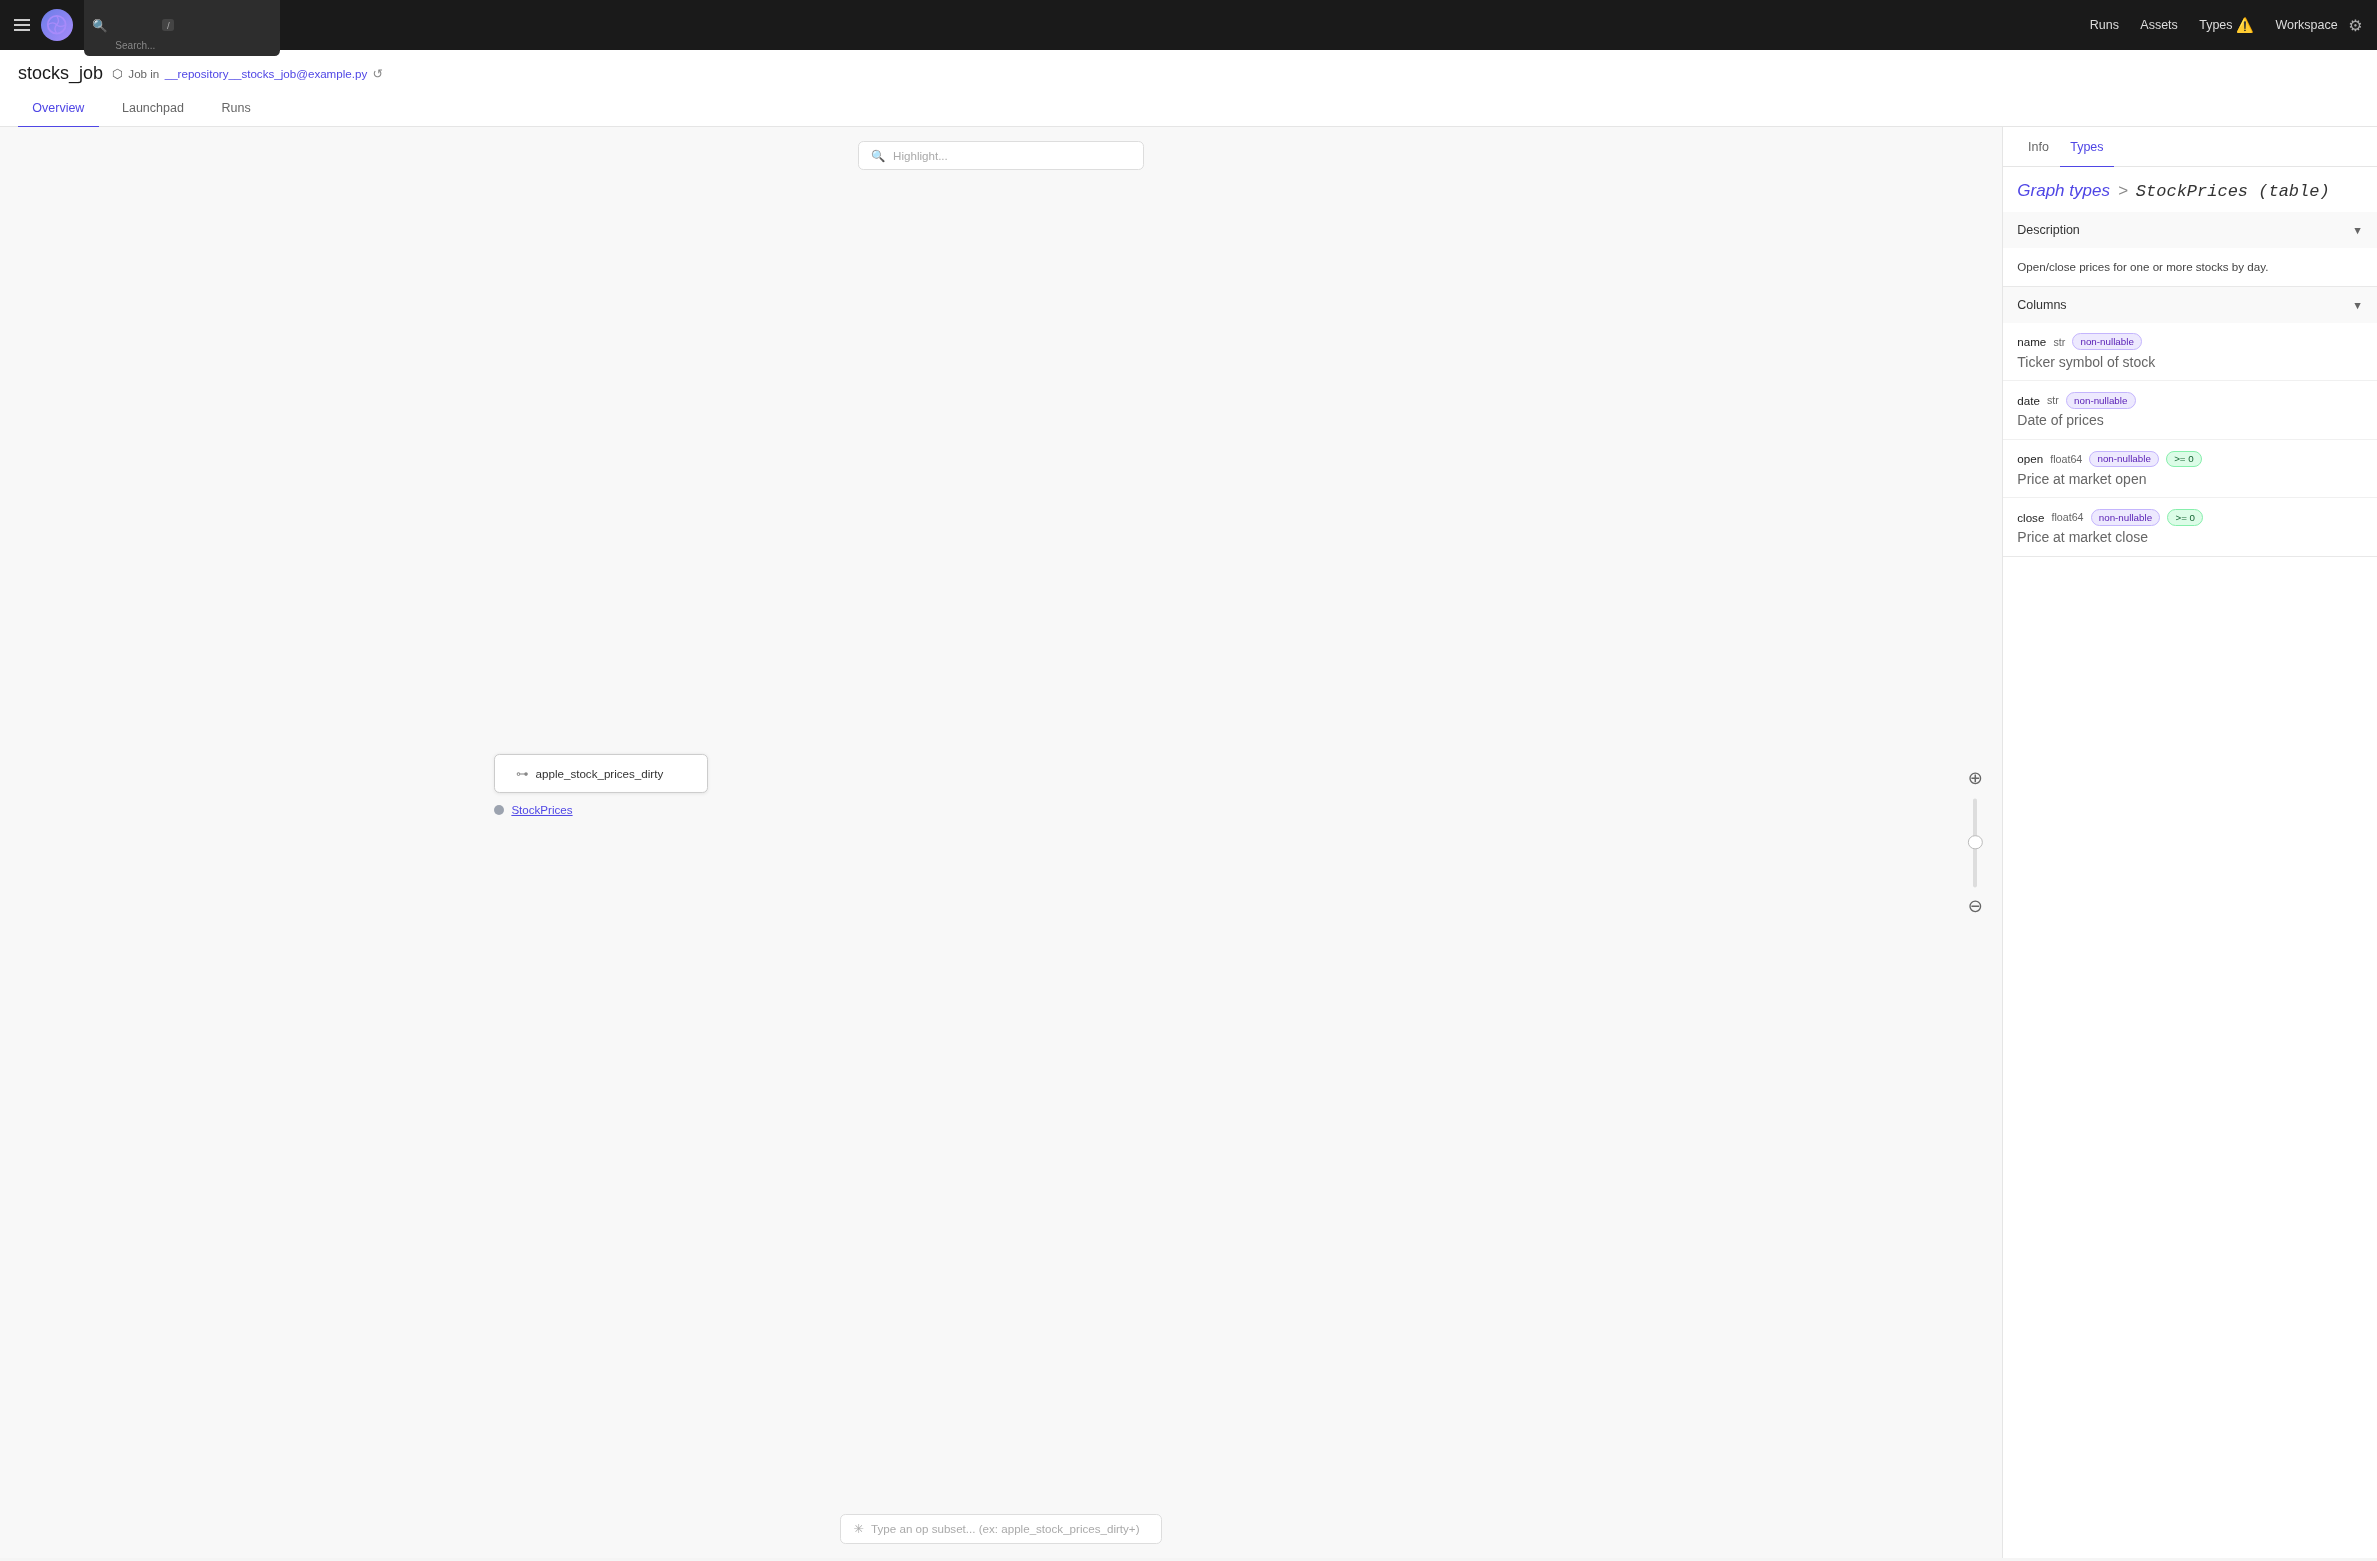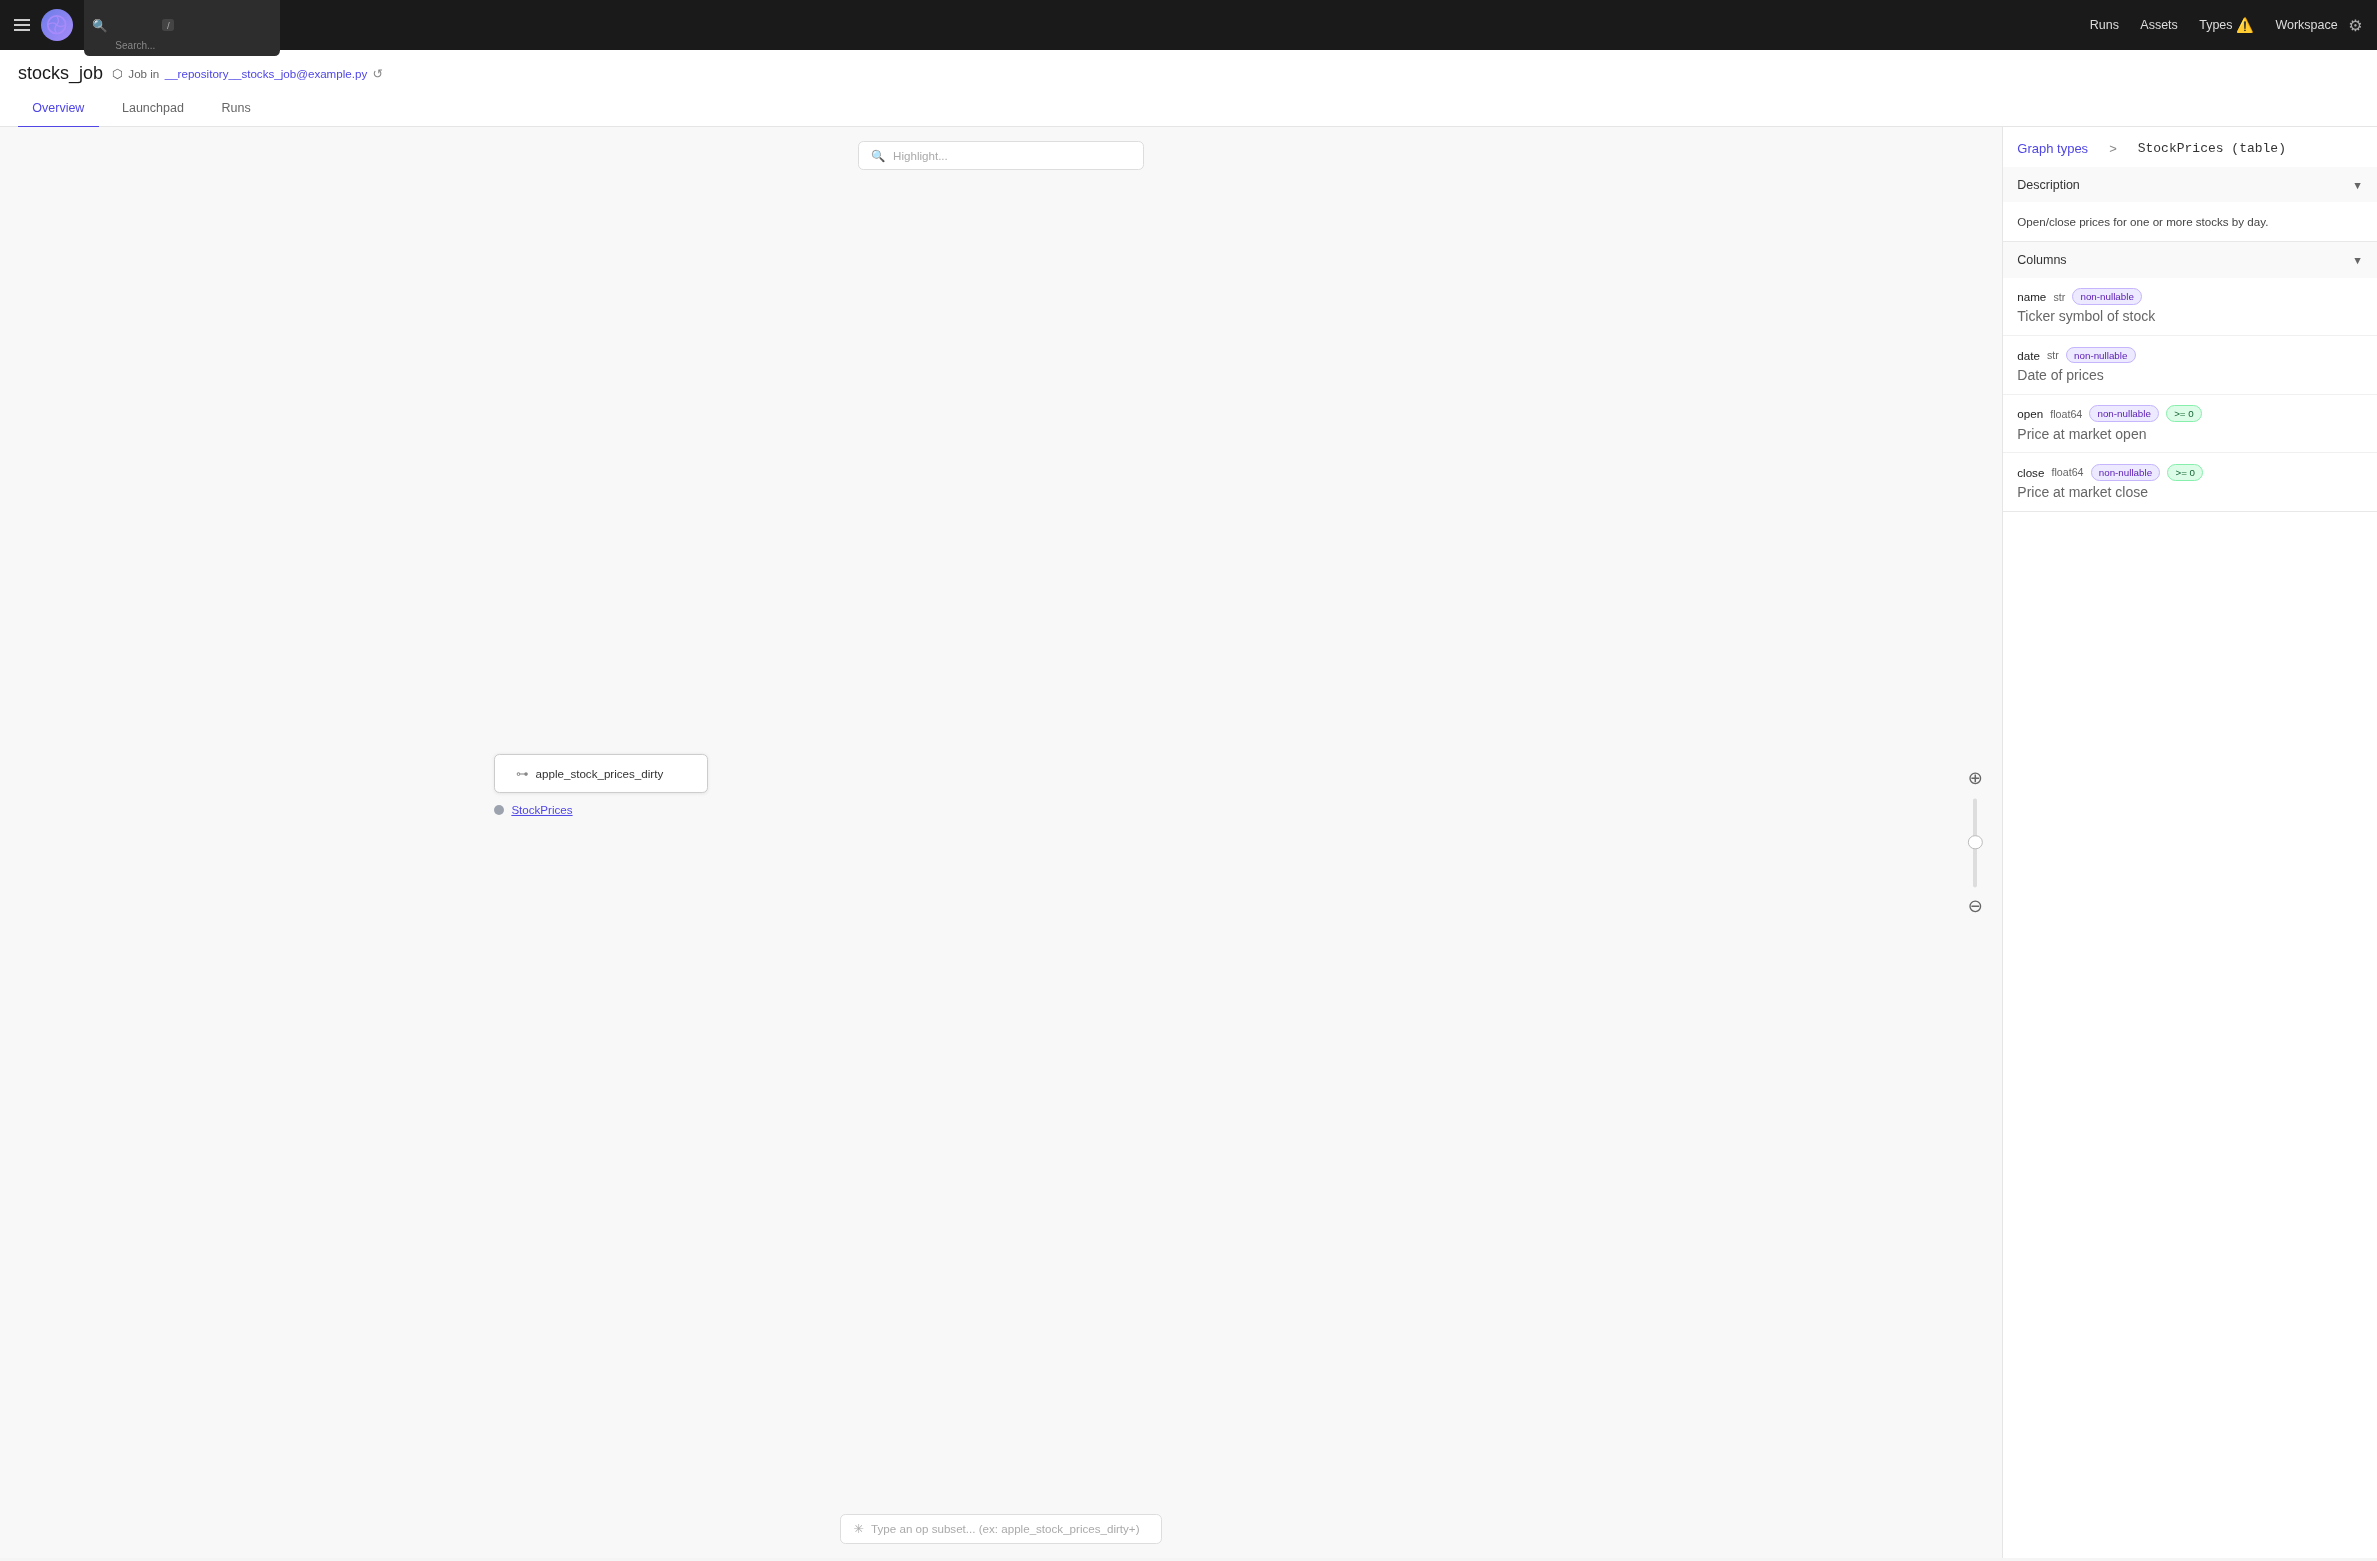--- a/index.html
+++ b/index.html
@@ -169,25 +169,26 @@
       cursor: pointer;
       color: #666;
       font-size: 12.5px;
       border-bottom: 1.8px solid transparent;
       margin-bottom: -0.9px;
     }
     .panel-tab.active { color: #4f46e5; border-bottom-color: #4f46e5; }
 
     .panel-breadcrumb {
       padding: 14.3px 14.3px 10.7px 14.3px;
-      font-size: 13px;
+      font-size: 17px;
       display: flex;
       align-items: center;
-      gap: 21px;
+      gap: 8px;
       flex-wrap: wrap;
+      font-style: italic;
     }
     .breadcrumb-link { color: #4f46e5; cursor: pointer; text-decoration: none; }
     .breadcrumb-sep { color: #888; }
     .breadcrumb-current { color: #333; font-family: 'Courier New', monospace; }
 
     .panel-section {
       border-bottom: 0.9px solid #e8e8e8;
     }
     .panel-section-header {
       display: flex; align-items: center; justify-content: space-between;
@@ -305,20 +306,24 @@
       <div class="op-subset-input">
         <span class="op-icon">✳</span>
         <span style="color:#aaa;">Type an op subset... (ex: apple_stock_prices_dirty+)</span>
       </div>
     </div>
 
   </div>
 
   <div class="right-panel">
 
+    <div class="panel-tabs">
+      <div class="panel-tab">Info</div>
+      <div class="panel-tab active">Types</div>
+    </div>
 
     <div class="panel-breadcrumb">
       <a class="breadcrumb-link">Graph types</a>
       <span class="breadcrumb-sep">&gt;</span>
       <span class="breadcrumb-current">StockPrices (table)</span>
     </div>
 
     <div class="panel-section">
       <div class="panel-section-header">
         <span>Description</span>

